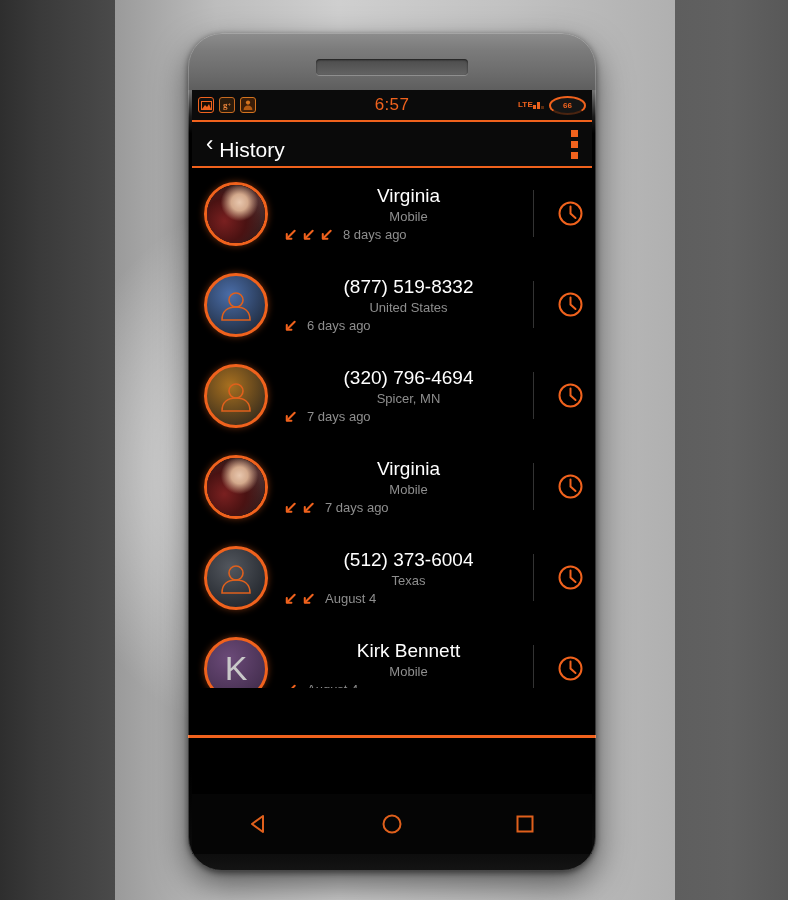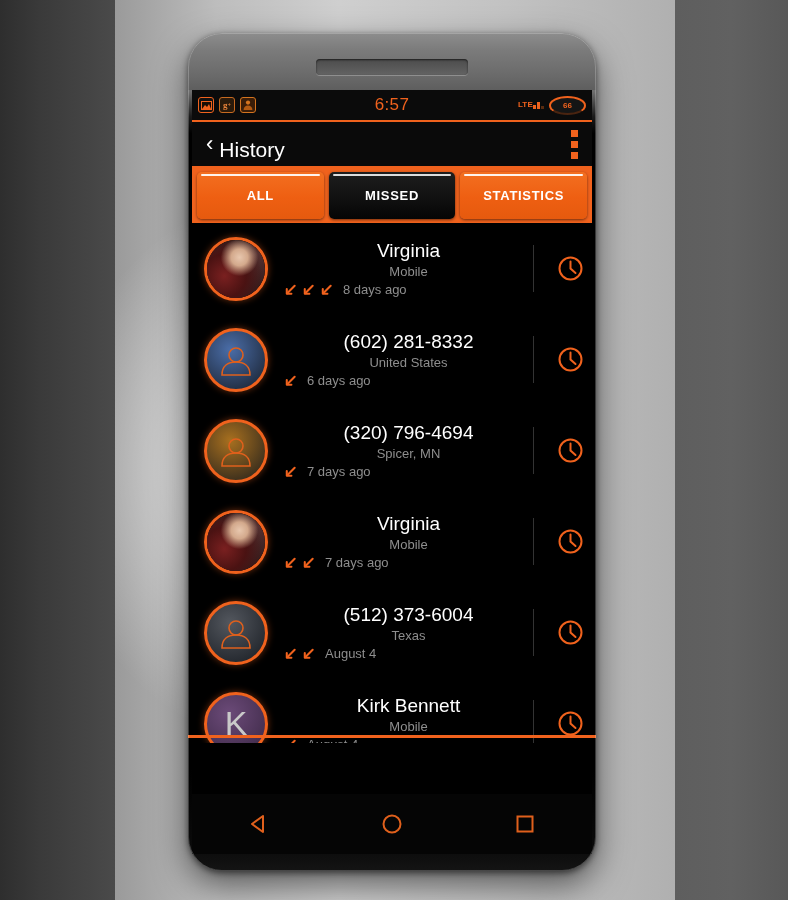--- a/index.html
+++ b/index.html
@@ -220,25 +220,20 @@
       <span id="back-chevron">‹</span>
       <span id="header-title">History</span>
       <span id="overflow-menu">
         <span></span>
         <span></span>
         <span></span>
       </span>
     </div>
     <div class="hrule-orange"></div>
 
-    <div id="tabs">
-      <div class="tab orange">ALL</div>
-      <div class="tab dark">MISSED</div>
-      <div class="tab orange">STATISTICS</div>
-    </div>
 
     <div id="call-list">
         <div class="call-row">
           <div class="avatar" style="">
             <div class="av-photo"></div>
           </div>
           <div class="row-text">
             <div class="row-title">Virginia</div>
             <div class="row-sub">Mobile</div>
             <div class="row-meta">
@@ -268,21 +263,21 @@
         <div class="call-row">
           <div class="avatar" style="background:radial-gradient(circle at 40% 32%, #4a6da8 0%, #12161c 110%);">
             <div class="av-person">
               <svg width="38" height="38" viewBox="0 0 38 38">
                 <circle cx="19" cy="13" r="7" fill="none" stroke="#e0601c" stroke-width="1.6"></circle>
                 <path d="M5 33 C5 24 11 20 19 20 C27 20 33 24 33 33 Z" fill="none" stroke="#e0601c" stroke-width="1.6"></path>
               </svg>
             </div>
           </div>
           <div class="row-text">
-            <div class="row-title">(602) 281-8332</div>
+            <div class="row-title">(877) 519-8332</div>
             <div class="row-sub">United States</div>
             <div class="row-meta">
               <svg class="arrow-in" viewBox="0 0 14 14">
                 <path d="M11.5 3 L3.5 11" stroke="#f0621d" stroke-width="2.2" stroke-linecap="round" fill="none"></path>
                 <path d="M3 6.5 L3 11.5 L8 11.5" stroke="#f0621d" stroke-width="2.2" stroke-linejoin="round" stroke-linecap="round" fill="none"></path>
               </svg>
               <span class="row-time">6 days ago</span>
             </div>
           </div>
           <div class="row-div"></div>

